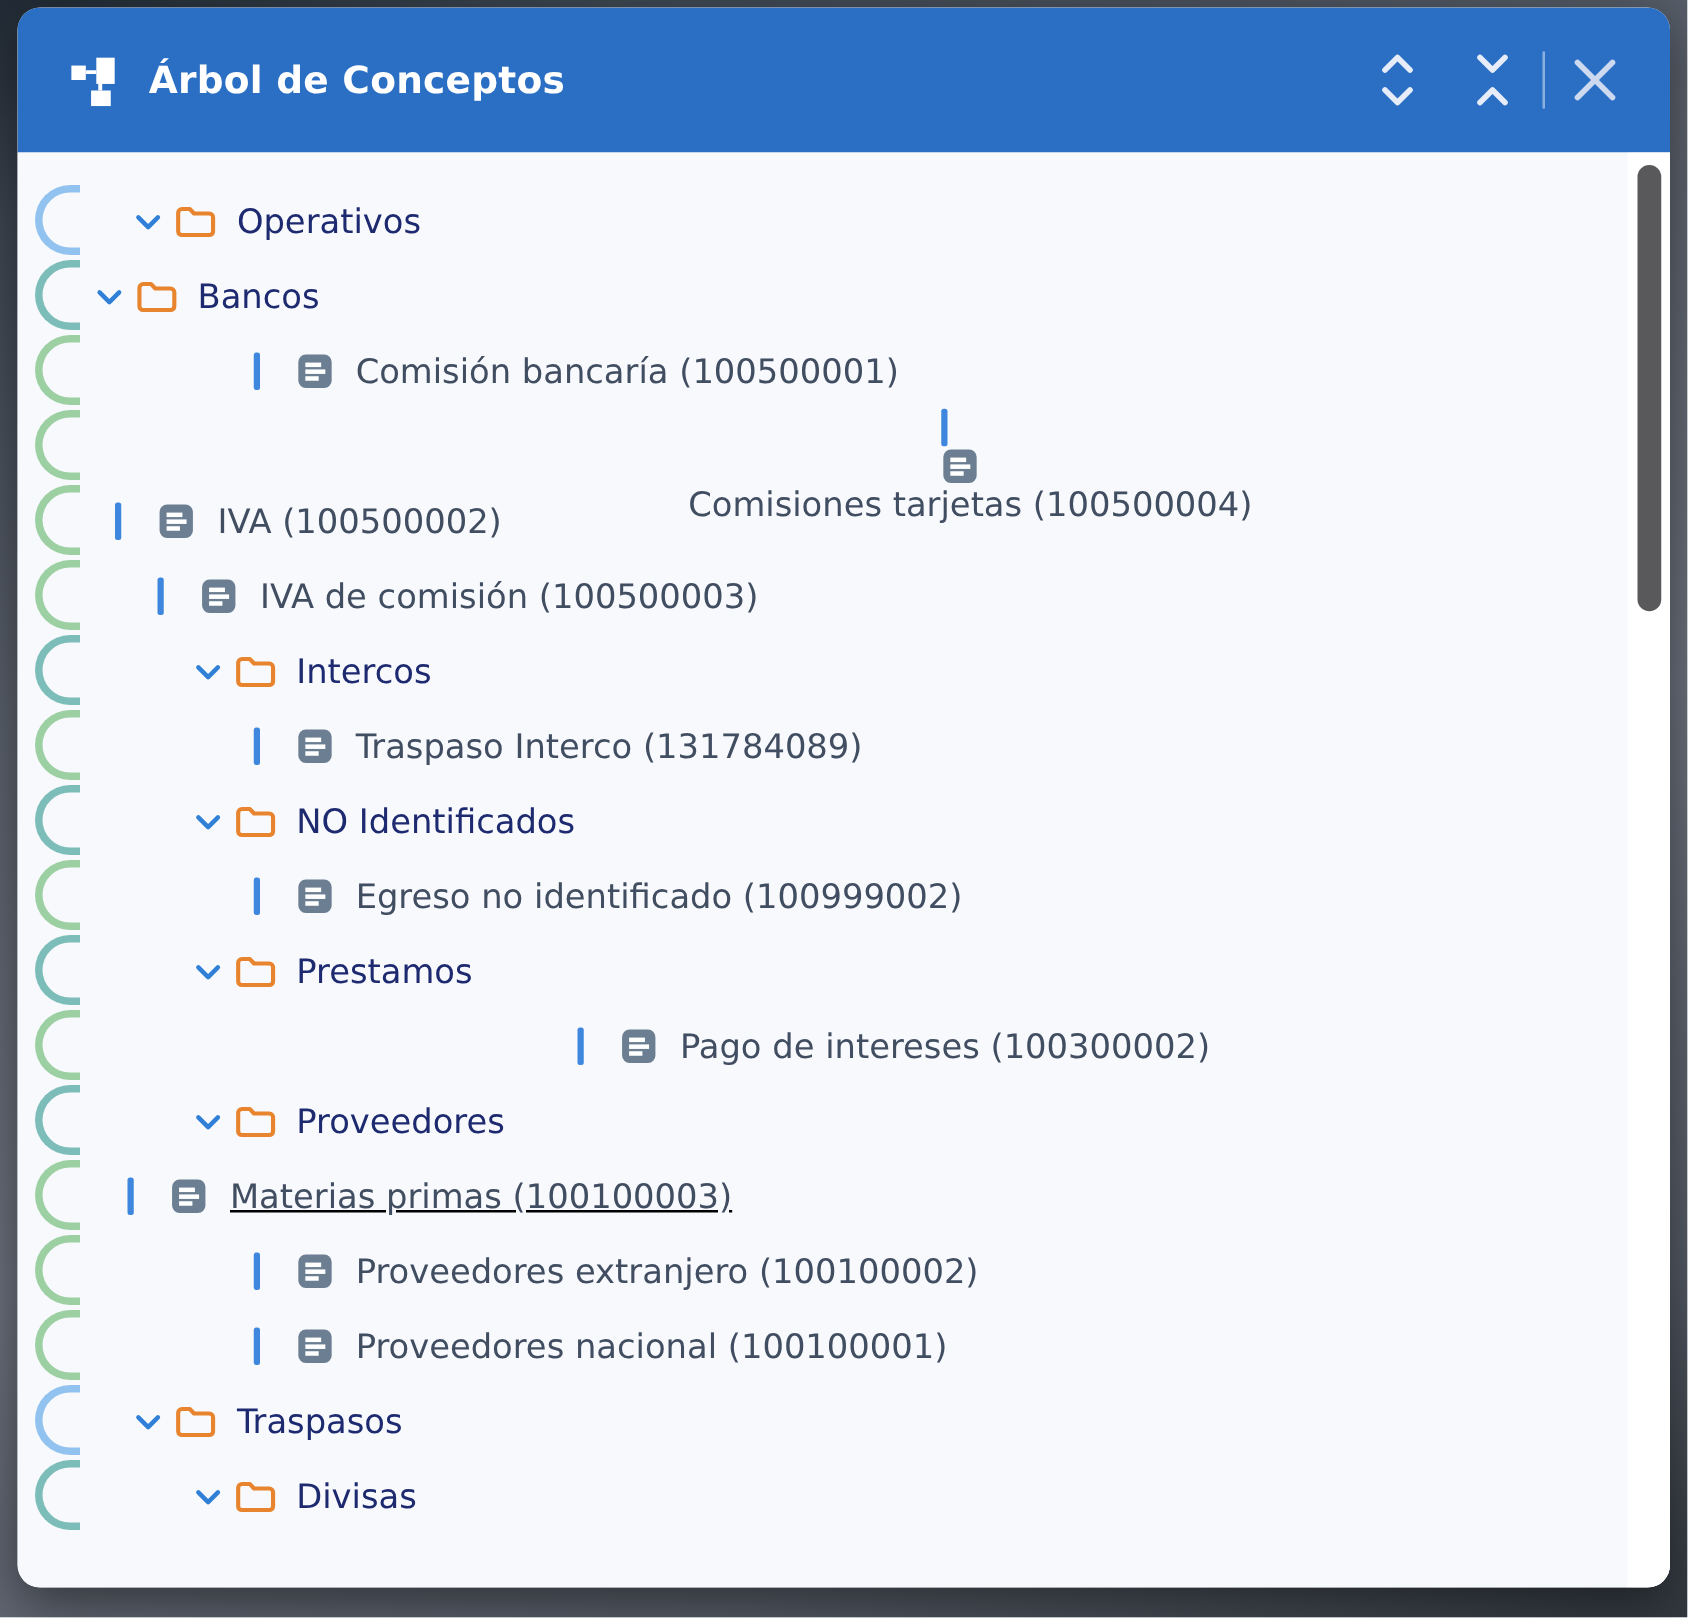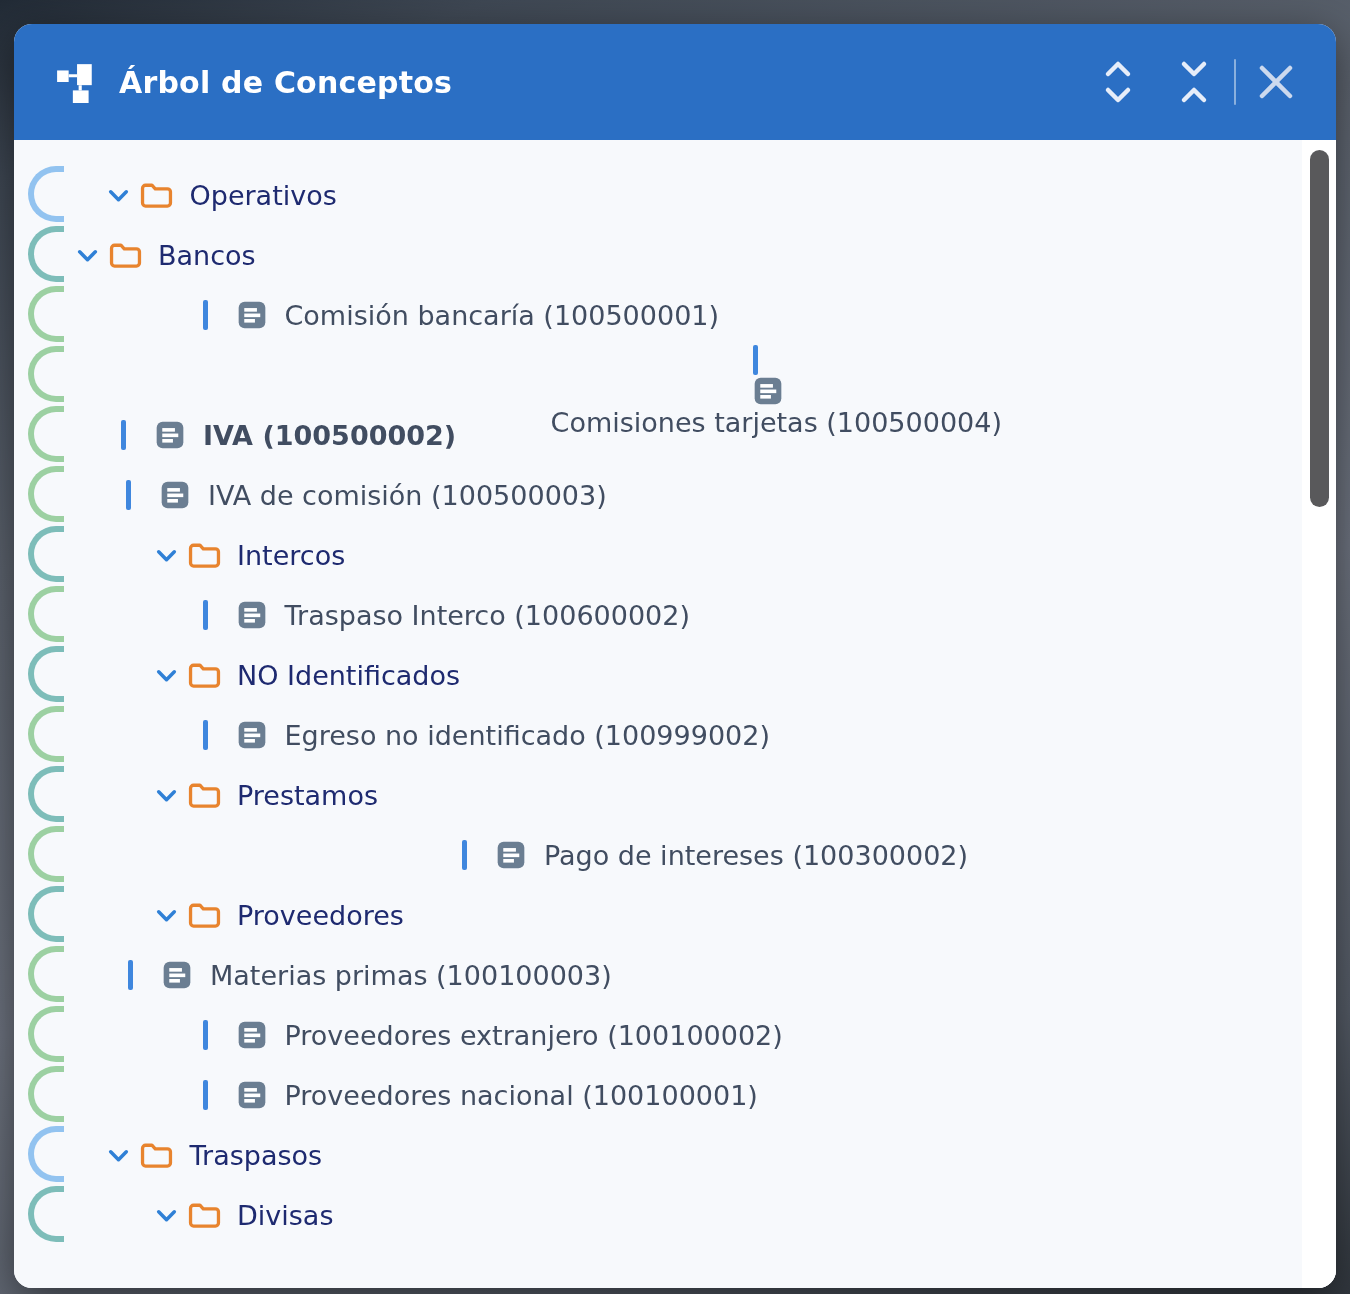--- a/index.html
+++ b/index.html
@@ -5,21 +5,21 @@
   html,body{margin:0;padding:0;}
   body{
     width:1350px;height:1294px;overflow:hidden;
     font-family:"DejaVu Sans","Liberation Sans",sans-serif;
   }
   .page{
     position:relative;width:1350px;height:1294px;
     background:linear-gradient(160deg,#222b36 0%,#3f4854 10%,#5d646f 32%,#6e7480 58%,#565d68 84%,#32383f 100%);
   }
   .modal{
-    position:absolute;left:14px;top:24px;width:1322px;height:1264px;
+    position:absolute;left:14px;top:6px;width:1322px;height:1264px;
     border-radius:18px;overflow:hidden;
     background:var(--body-bg,#f7f9fc);
     box-shadow:0 12px 44px rgba(0,0,0,.5);
   }
   .modal-header{
     height:116px;background:var(--header-bg,#2b6fc4);
     display:flex;align-items:center;
     padding:0 36px 0 41px;box-sizing:border-box;
   }
   .logo{display:flex;align-items:center;margin-right:22px;}
@@ -174,21 +174,21 @@
             <span class="type-slot">
               <svg width="32" height="32" viewBox="0 0 24 24">
                 <rect x="2" y="2" width="20" height="20" rx="4.5" fill="#6b7e92"></rect>
                 <rect x="6.2" y="6.8" width="9.5" height="2.7" fill="#ffffff"></rect>
                 <rect x="6.2" y="10.9" width="12" height="2.7" fill="#ffffff"></rect>
                 <rect x="6.2" y="15" width="8" height="2.7" fill="#ffffff"></rect>
               </svg>
             </span>
             <span class="row-label leaf-label">Comisiones tarjetas (100500004)</span>
           </div>
-          <div class="tree-row" style="padding-left: 105px; font-weight: bold;">
+          <div class="tree-row" style="padding-left: 76px;">
             <span class="guide" style="border-color:#9cd0a2"></span>
             <span class="toggle-slot">
               <span class="leaf-bar"></span>
             </span>
             <span class="type-slot">
               <svg width="32" height="32" viewBox="0 0 24 24">
                 <rect x="2" y="2" width="20" height="20" rx="4.5" fill="#6b7e92"></rect>
                 <rect x="6.2" y="6.8" width="9.5" height="2.7" fill="#ffffff"></rect>
                 <rect x="6.2" y="10.9" width="12" height="2.7" fill="#ffffff"></rect>
                 <rect x="6.2" y="15" width="8" height="2.7" fill="#ffffff"></rect>
@@ -231,21 +231,21 @@
               <span class="leaf-bar"></span>
             </span>
             <span class="type-slot">
               <svg width="32" height="32" viewBox="0 0 24 24">
                 <rect x="2" y="2" width="20" height="20" rx="4.5" fill="#6b7e92"></rect>
                 <rect x="6.2" y="6.8" width="9.5" height="2.7" fill="#ffffff"></rect>
                 <rect x="6.2" y="10.9" width="12" height="2.7" fill="#ffffff"></rect>
                 <rect x="6.2" y="15" width="8" height="2.7" fill="#ffffff"></rect>
               </svg>
             </span>
-            <span class="row-label leaf-label">Traspaso Interco (100600002)</span>
+            <span class="row-label leaf-label">Traspaso Interco (131784089)</span>
           </div>
           <div class="tree-row" style="padding-left: 139px;">
             <span class="guide" style="border-color:#7dbdb9"></span>
             <span class="toggle-slot">
               <svg width="25" height="25" viewBox="0 0 24 24">
                 <polyline points="4.5,8.5 12,16 19.5,8.5" fill="none" stroke="#2f80d6" stroke-width="3.4" stroke-linecap="round" stroke-linejoin="round"></polyline>
               </svg>
             </span>
             <span class="type-slot">
               <svg width="33" height="28" viewBox="0 0 26 21">
@@ -305,21 +305,21 @@
                 <polyline points="4.5,8.5 12,16 19.5,8.5" fill="none" stroke="#2f80d6" stroke-width="3.4" stroke-linecap="round" stroke-linejoin="round"></polyline>
               </svg>
             </span>
             <span class="type-slot">
               <svg width="33" height="28" viewBox="0 0 26 21">
                 <path d="M2 5.2 a2.4 2.4 0 0 1 2.4-2.4 h5 l2.6 2.8 h9.6 a2.4 2.4 0 0 1 2.4 2.4 v8.8 a2.4 2.4 0 0 1 -2.4 2.4 h-17.2 a2.4 2.4 0 0 1 -2.4-2.4 z" fill="none" stroke="#e8842e" stroke-width="2.6" stroke-linejoin="round"></path>
               </svg>
             </span>
             <span class="row-label folder-label">Proveedores</span>
           </div>
-          <div class="tree-row" style="padding-left: 112px;">
+          <div class="tree-row" style="padding-left: 86px; text-decoration: underline;">
             <span class="guide" style="border-color:#9cd0a2"></span>
             <span class="toggle-slot">
               <span class="leaf-bar"></span>
             </span>
             <span class="type-slot">
               <svg width="32" height="32" viewBox="0 0 24 24">
                 <rect x="2" y="2" width="20" height="20" rx="4.5" fill="#6b7e92"></rect>
                 <rect x="6.2" y="6.8" width="9.5" height="2.7" fill="#ffffff"></rect>
                 <rect x="6.2" y="10.9" width="12" height="2.7" fill="#ffffff"></rect>
                 <rect x="6.2" y="15" width="8" height="2.7" fill="#ffffff"></rect>

